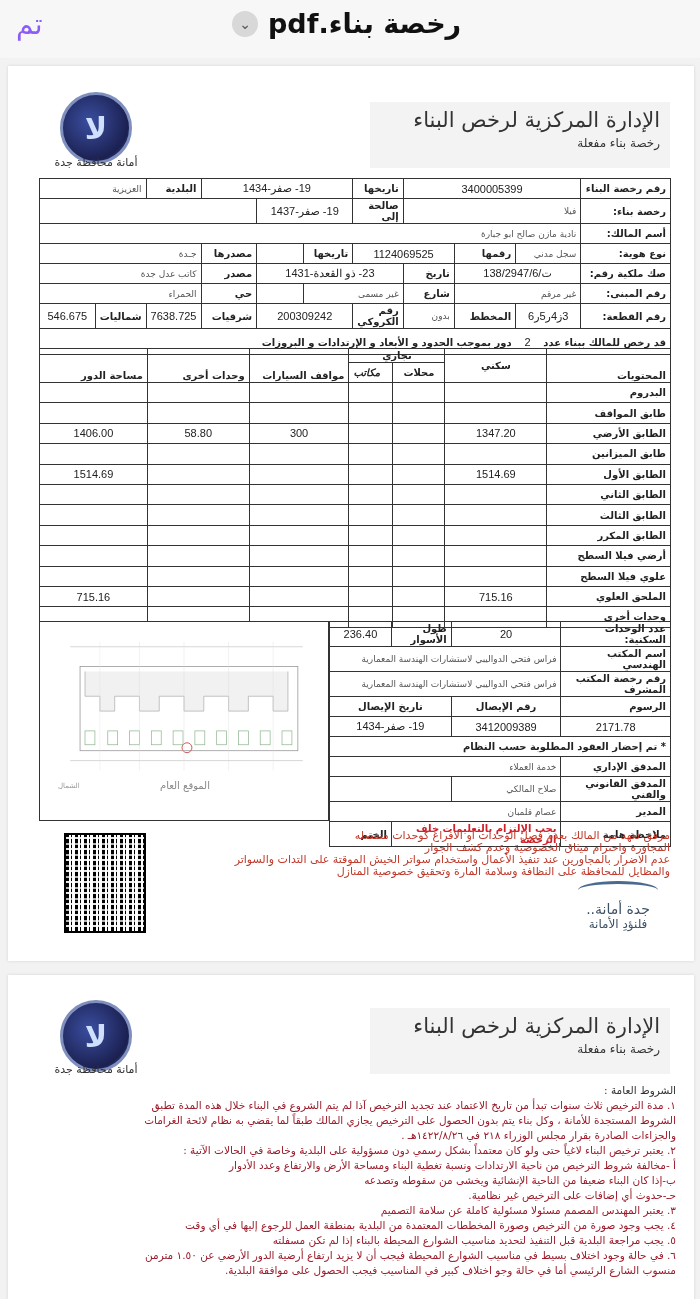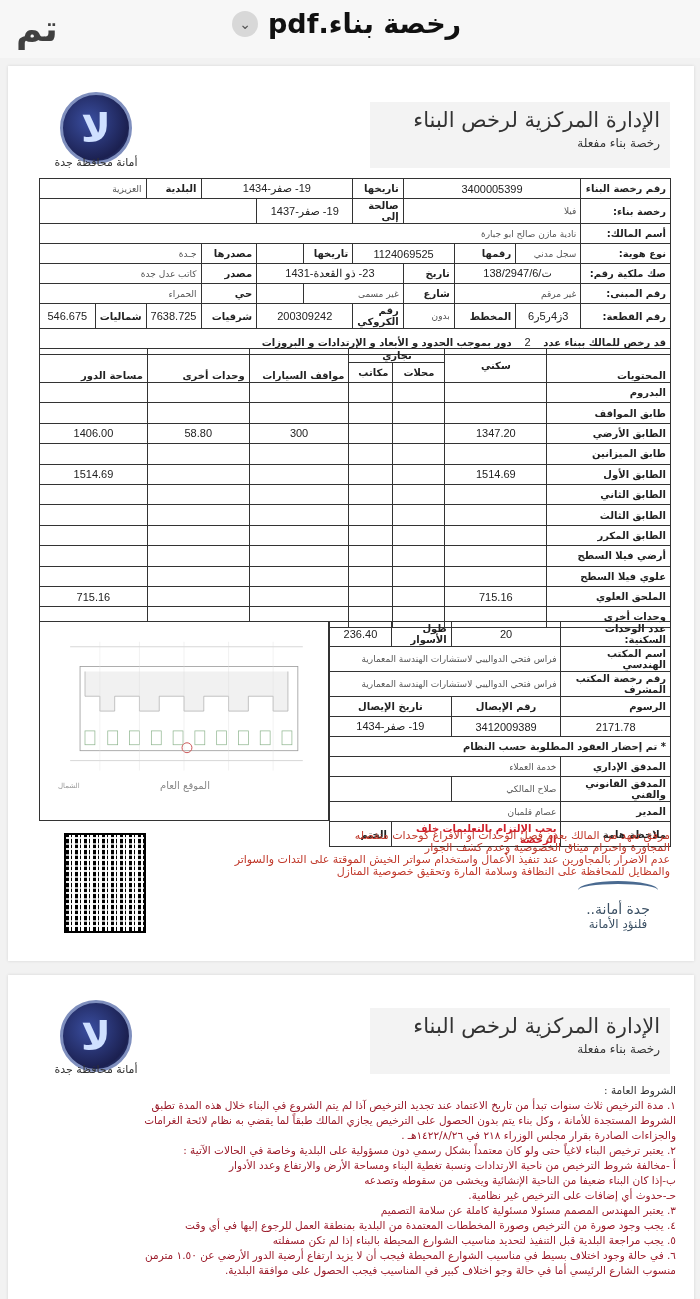--- a/index.html
+++ b/index.html
@@ -1,27 +1,27 @@
 <!DOCTYPE html>
 <html><head>
 <meta charset="utf-8">
 <style>
   * { box-sizing: border-box; margin: 0; padding: 0; }
   html, body { width: 700px; height: 1299px; overflow: hidden; background: #f2f2f2; font-family: "DejaVu Sans", sans-serif; }
   .topbar { position: absolute; top: 0; left: 0; width: 700px; height: 58px; background: #f7f7f7; }
-  .done-btn { position: absolute; left: 16px; top: 8px; font-size: 36px; font-weight: bold; color: #404040; direction: rtl; }
+  .done-btn { position: absolute; left: 16px; top: 8px; font-size: 28px; font-weight: normal; color: #8b5cf6; direction: rtl; }
   .title-wrap { position: absolute; left: 232px; top: 8px; display: flex; align-items: center; gap: 10px; }
   .chev { width: 26px; height: 26px; border-radius: 50%; background: #d8d8d8; display: flex; align-items: center; justify-content: center; color: #555; font-size: 14px; }
   .file-title { font-size: 27px; font-weight: bold; color: #111; direction: rtl; }
 
   .page { position: absolute; left: 8px; width: 686px; background: #fff; box-shadow: 0 0 3px rgba(0,0,0,0.12); }
   .page1 { top: 66px; height: 895px; }
   .page2 { top: 975px; height: 330px; }
 
-  .logo-circle { position: absolute; width: 72px; height: 72px; border-radius: 50%; background: radial-gradient(circle at 40% 40%, #3a4ea0, #1b2050 70%, #4f6fc0 100%); border: 3px solid #7f8fbe; display: flex; align-items: center; justify-content: center; color: #cfe0ff; font-size: 40px; font-weight: bold; }
+  .logo-circle { position: absolute; width: 72px; height: 72px; border-radius: 50%; background: radial-gradient(circle at 40% 40%, #3a4ea0, #1b2050 70%, #4f6fc0 100%); border: 3px solid #7f8fbe; display: flex; align-items: center; justify-content: center; color: #cfe0ff; font-size: 30px; font-weight: bold; }
   .logo-caption { position: absolute; font-size: 11px; color: #333; direction: rtl; width: 110px; text-align: center; }
   .header-band { position: absolute; background: #f3f3f3; direction: rtl; padding: 6px 10px; }
   .header-title { font-family: "DejaVu Serif", serif; font-size: 21px; color: #333; }
   .header-sub { font-size: 12px; color: #333; margin-top: 4px; }
 
   table.grid { position: absolute; border-collapse: collapse; direction: rtl; font-size: 10px; color: #222; }
   table.grid td { border: 1.5px solid #333; height: 20px; padding: 1px 4px; vertical-align: middle; }
   .lbl { font-weight: bold; }
   .val { color: #555; font-size: 9px; }
   .num { text-align: center; font-family: "Liberation Sans", sans-serif; font-size: 11px; color: #222; }
@@ -157,21 +157,21 @@
         <tr>
       <td rowspan="2" class="lbl" style="vertical-align:bottom;">المحتويات</td>
       <td rowspan="2" class="lbl" style="text-align:center;">سكني</td>
       <td colspan="2" class="lbl" style="text-align:center;height:12px;">تجاري</td>
       <td rowspan="2" class="lbl" style="vertical-align:bottom;">مواقف السيارات</td>
       <td rowspan="2" class="lbl" style="vertical-align:bottom;">وحدات أخرى</td>
       <td rowspan="2" class="lbl" style="vertical-align:bottom;">مساحة الدور</td>
     </tr>
     <tr>
       <td class="lbl" style="text-align:center;height:14px;">محلات</td>
-      <td class="lbl" style="text-align:right;">مكاتب</td>
+      <td class="lbl" style="text-align:left;font-style:italic;">مكاتب</td>
     </tr>
     </tbody>
       <tbody id="floor-rows">
         <tr>
           <td class="lbl" style="height: 20.4px;">البدروم</td>
           <td class="num" style="height: 20.4px;"></td>
           <td class="num" style="height: 20.4px;"></td>
           <td class="num" style="height: 20.4px;"></td>
           <td class="num" style="height: 20.4px;"></td>
           <td class="num" style="height: 20.4px;"></td>

